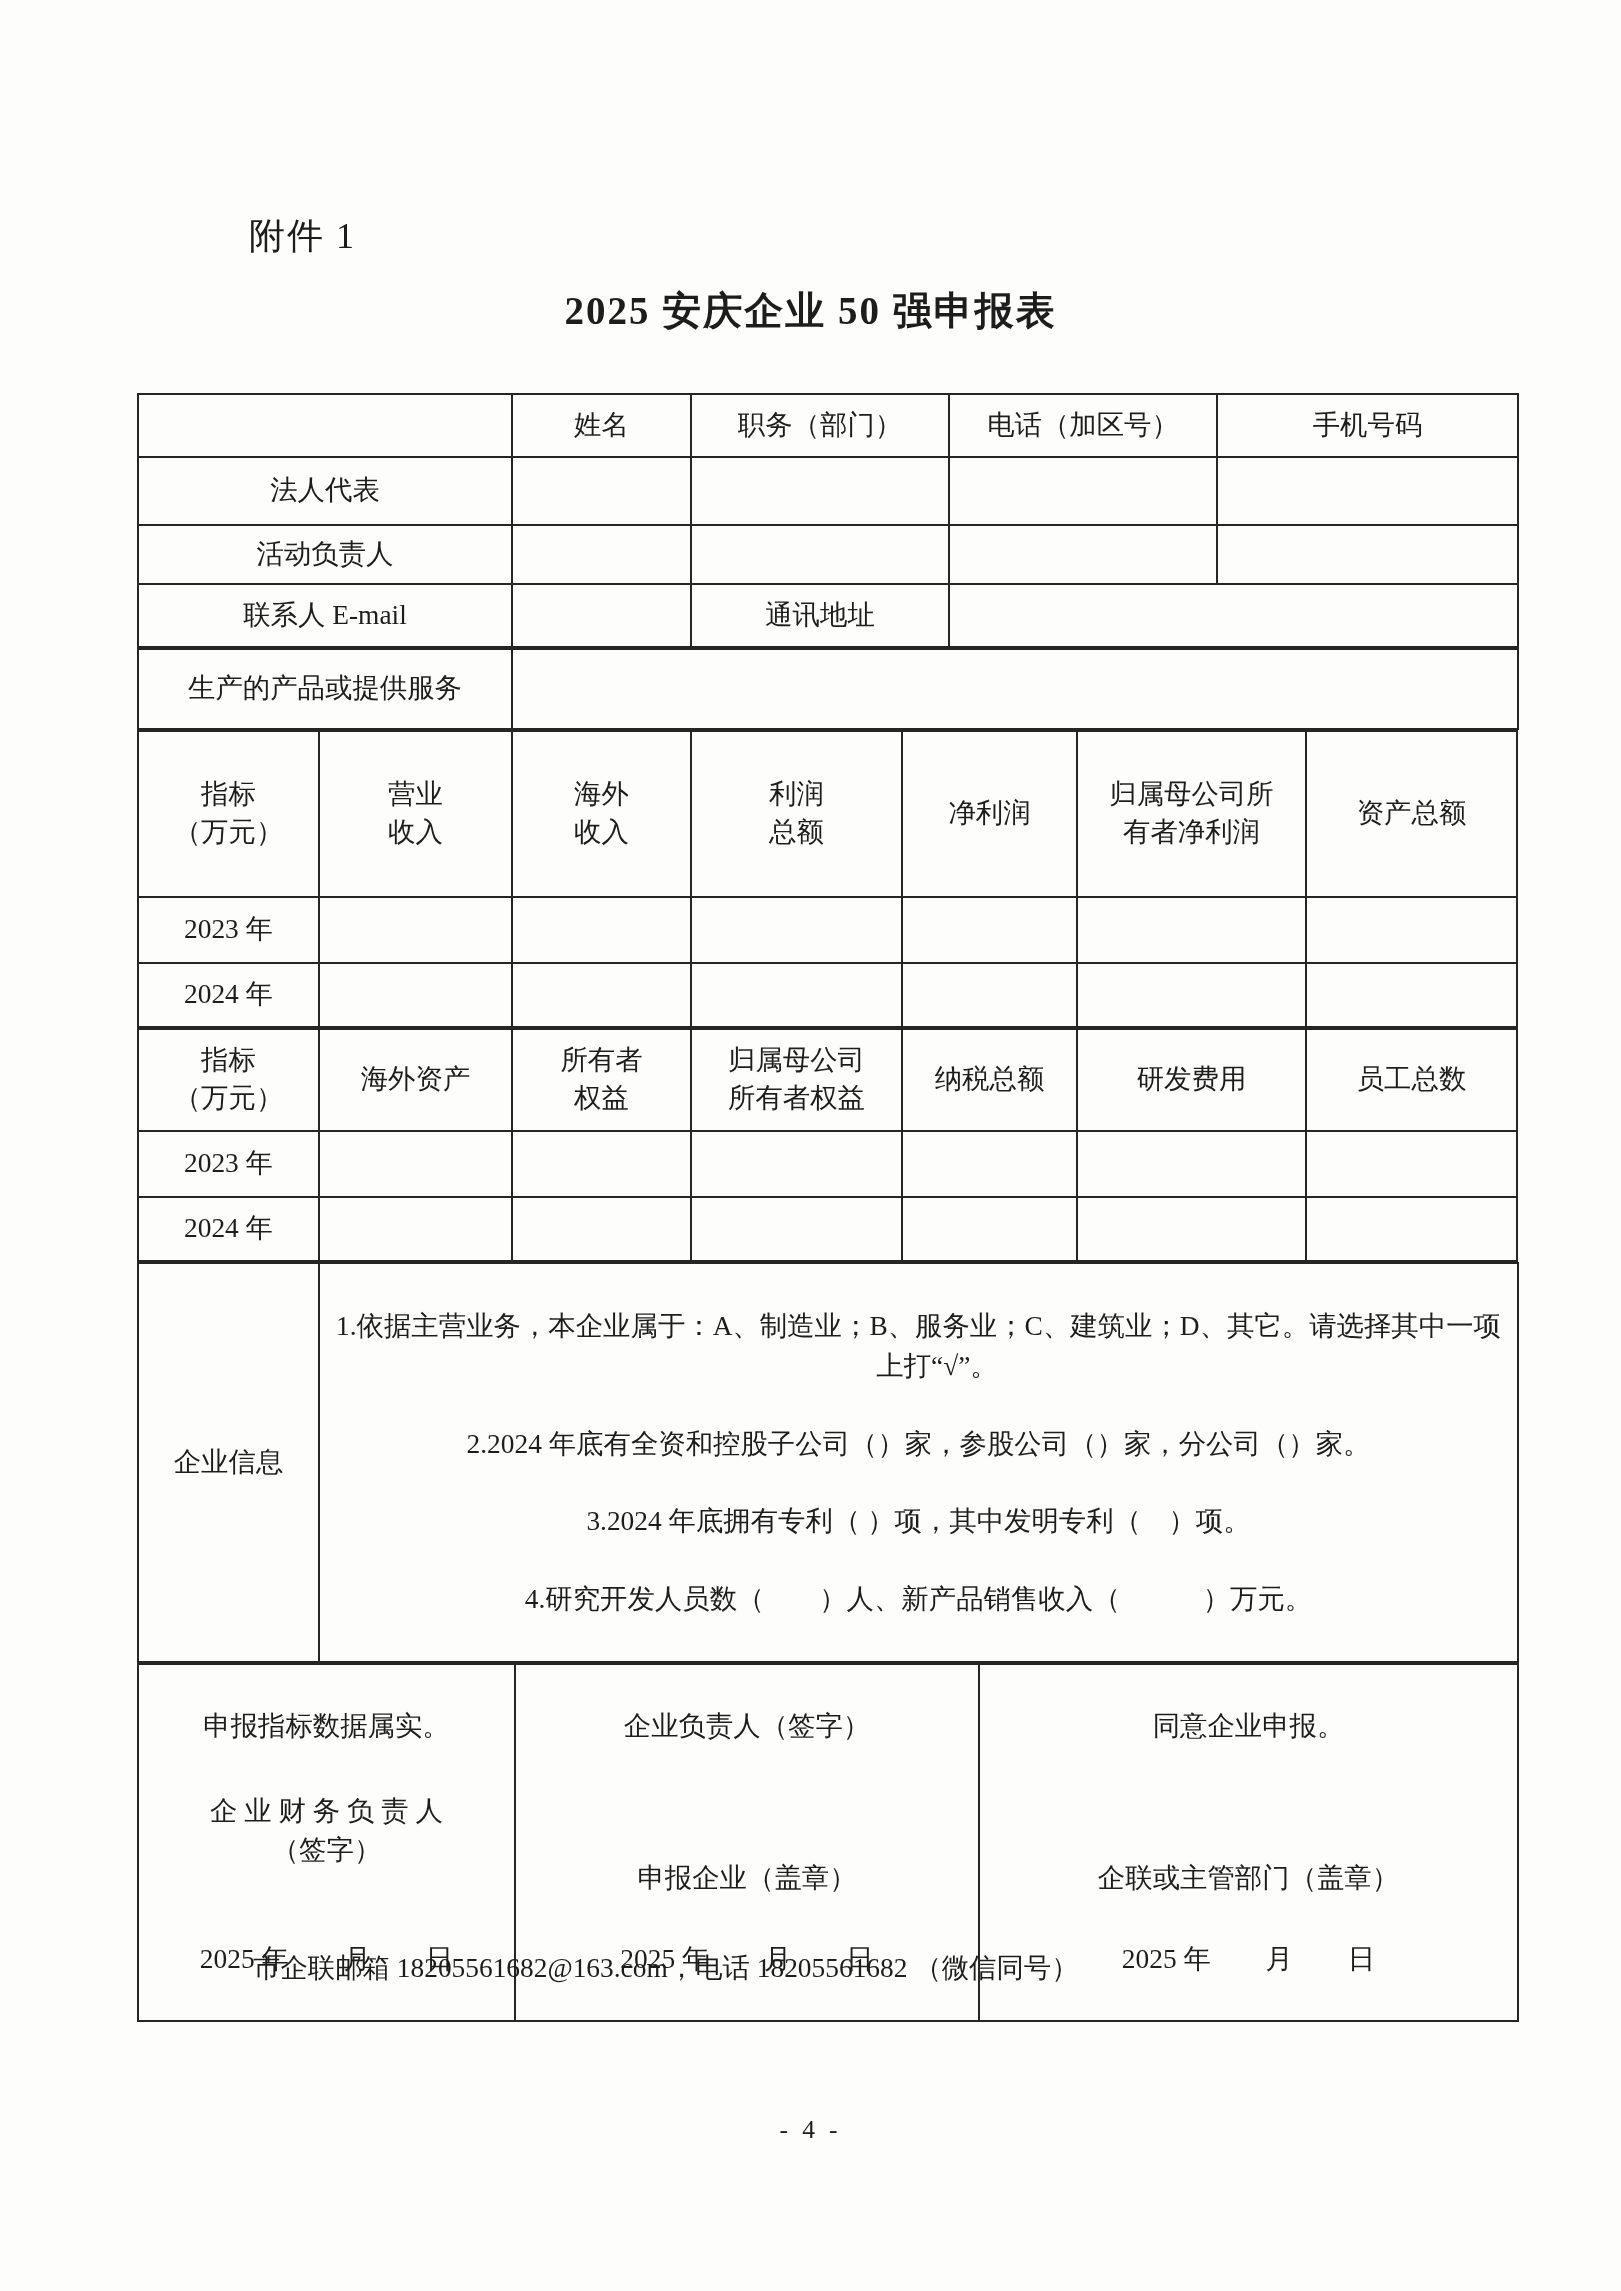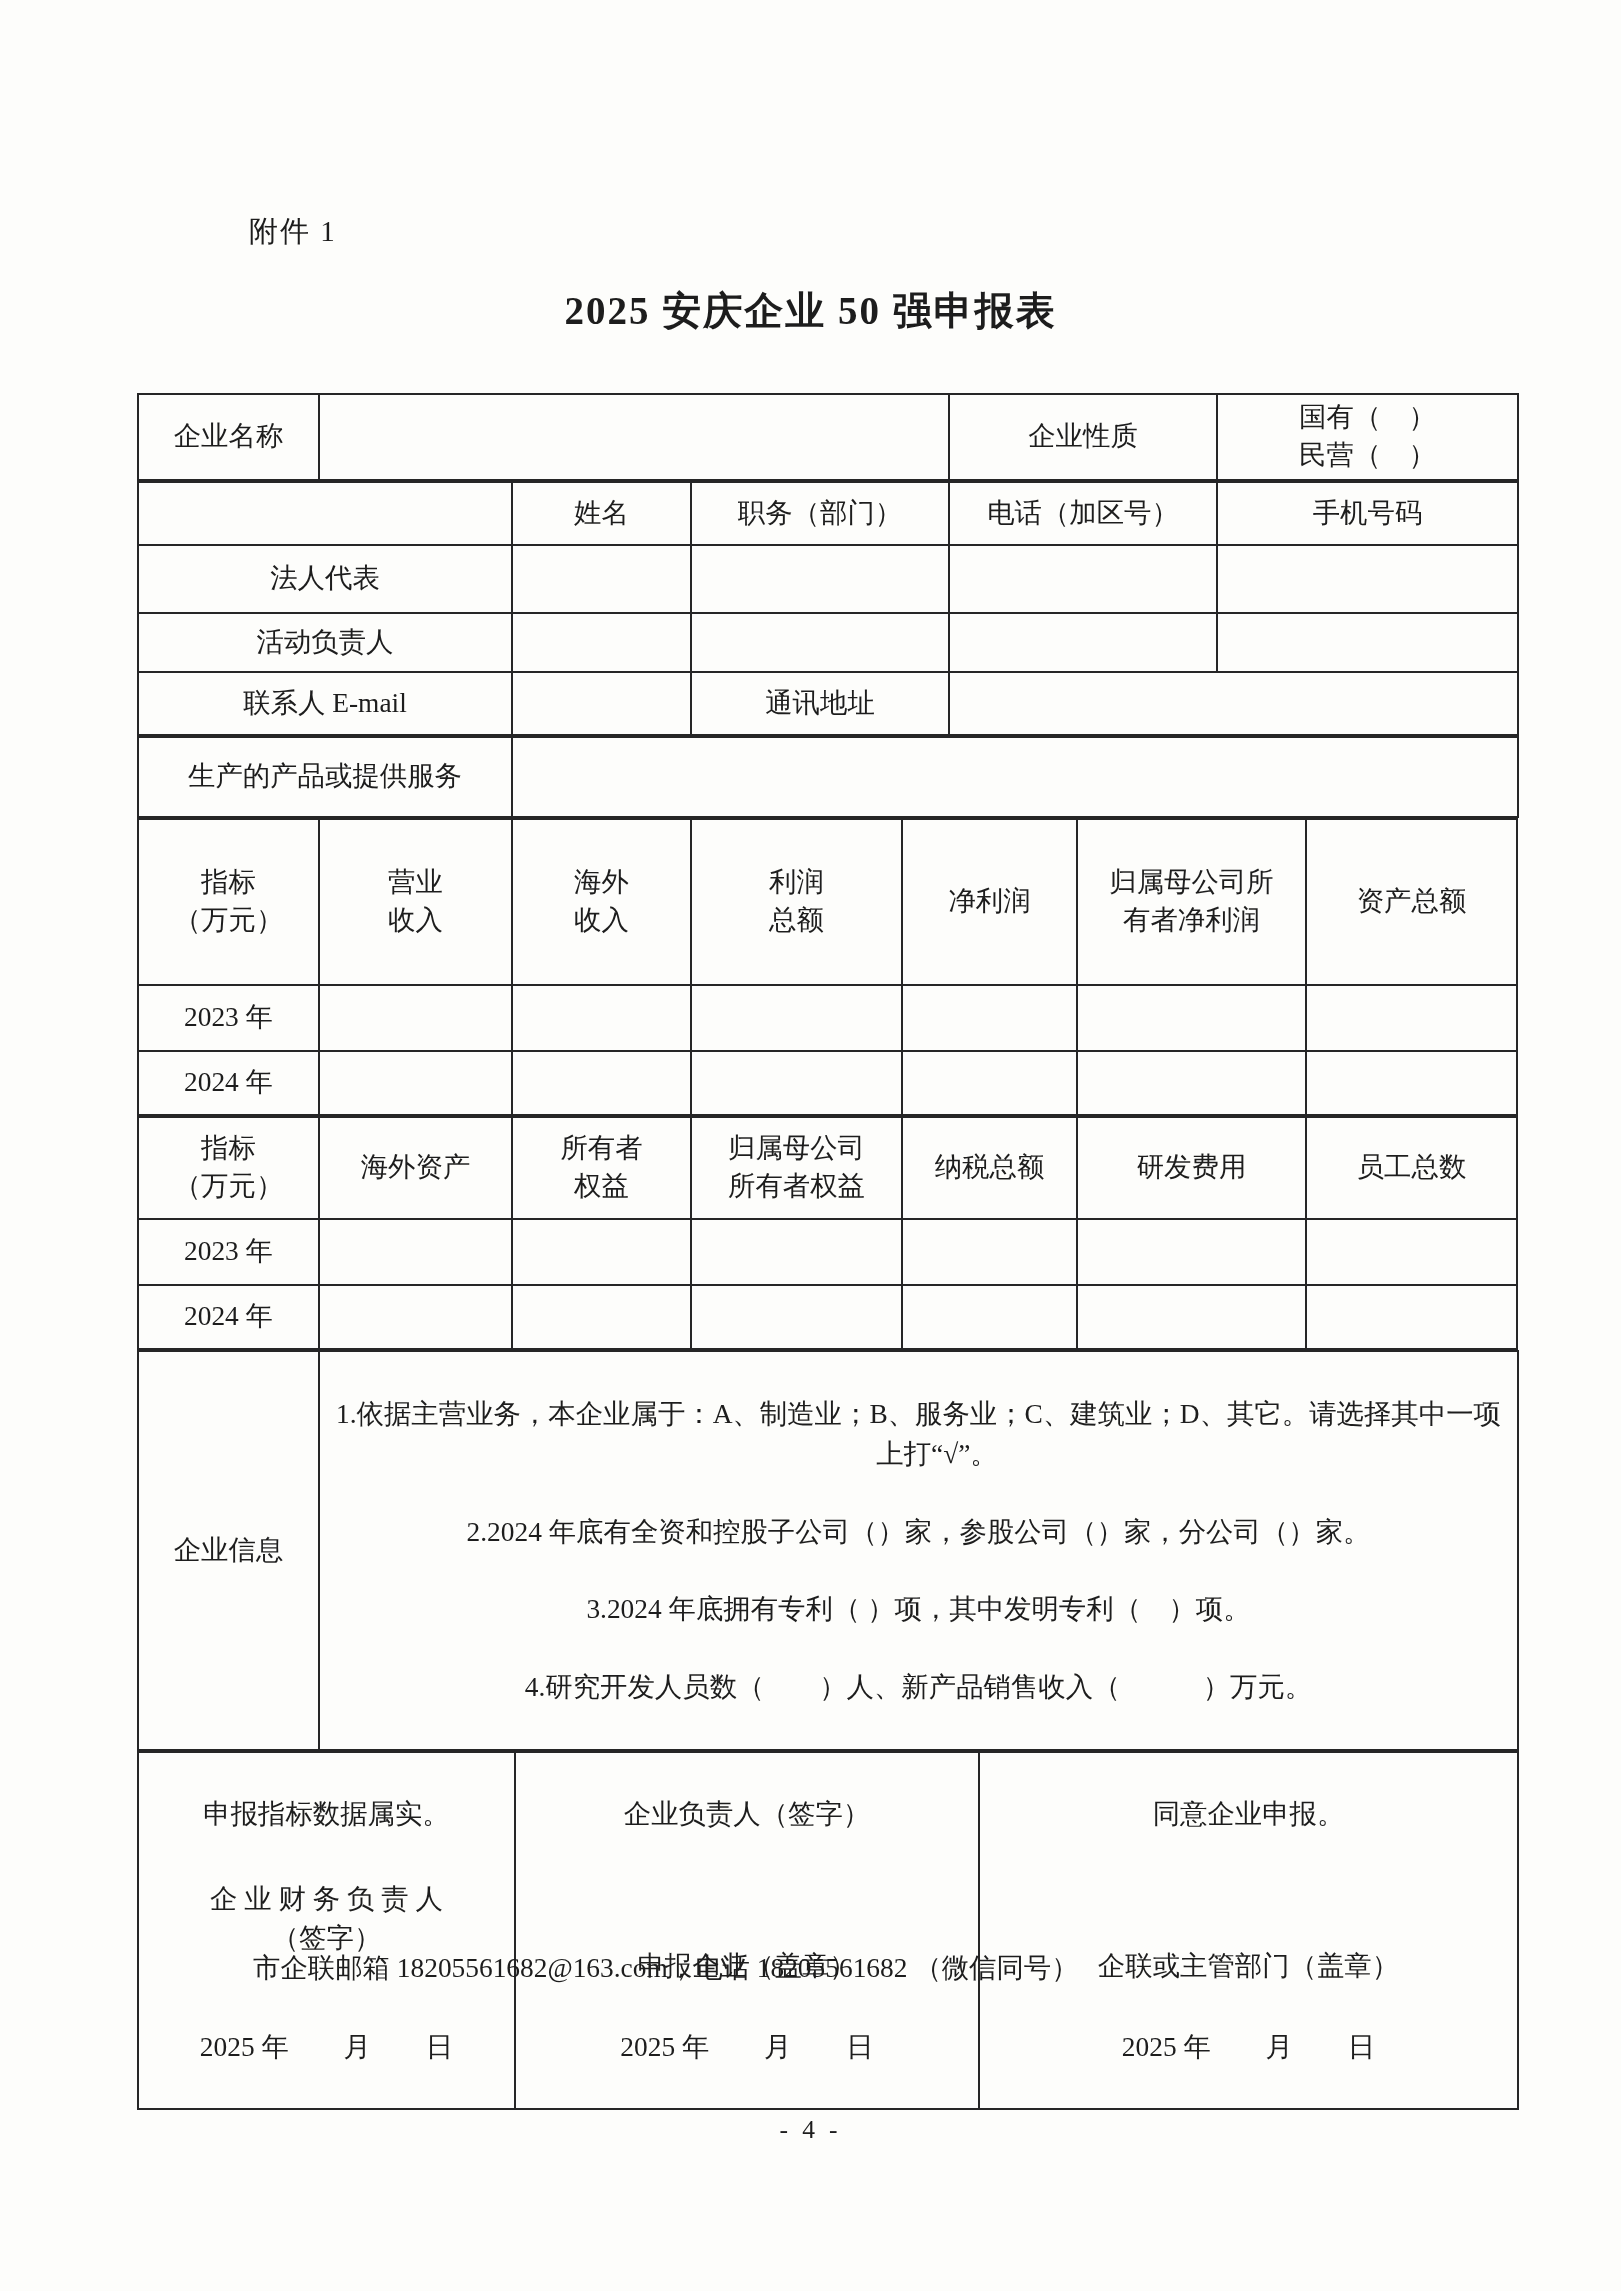--- a/index.html
+++ b/index.html
@@ -3,21 +3,21 @@
 <meta charset="utf-8">
 <style>
   * { margin:0; padding:0; box-sizing:border-box; }
   html,body { background:#e8e8e6; }
   .page {
     position:relative; width:1621px; height:2292px; margin:0 auto;
     background:#fdfdfb; color:#1d1d1d;
     font-family:"Liberation Serif","DejaVu Serif",serif;
     overflow:hidden;
   }
-  .attach { position:absolute; left:249px; top:212px; font-size:29px; letter-spacing:2px; }
+  .attach { position:absolute; left:249px; top:212px; font-size:36px; letter-spacing:2px; }
   .title  { position:absolute; left:0; right:0; top:284px; text-align:center;
             font-size:39px; font-weight:bold; letter-spacing:2px; }
   .form   { position:absolute; left:137px; top:393px; width:1380px; }
 
   table.sec { border-collapse:collapse; table-layout:fixed; width:1380px; }
   table.sec td {
     border:2px solid #262626; text-align:center; vertical-align:middle;
     font-size:27.4px; line-height:1.38; padding:3.9px 7.8px; white-space:pre-line;
     overflow:hidden;
   }
@@ -50,37 +50,20 @@
 </head>
 <body>
 
 <div class="page">
 
   <div class="attach">附件 1</div>
   <div class="title">2025 安庆企业 50 强申报表</div>
 
   <div class="form">
 
-    <table class="sec">
-      <colgroup>
-          <col style="width:181px">
-          <col style="width:630px">
-          <col style="width:268px">
-          <col style="width:301px">
-        </colgroup>
-      <tbody>
-        <tr class="rh88">
-          <td>企业名称</td>
-          <td></td>
-          <td>企业性质</td>
-          <td class="opts">国有（　）
-民营（　）</td>
-        </tr>
-      </tbody>
-    </table>
 
     <table class="sec">
       <colgroup>
           <col style="width:374px">
           <col style="width:179px">
           <col style="width:258px">
           <col style="width:268px">
           <col style="width:301px">
         </colgroup>
       <tbody>

